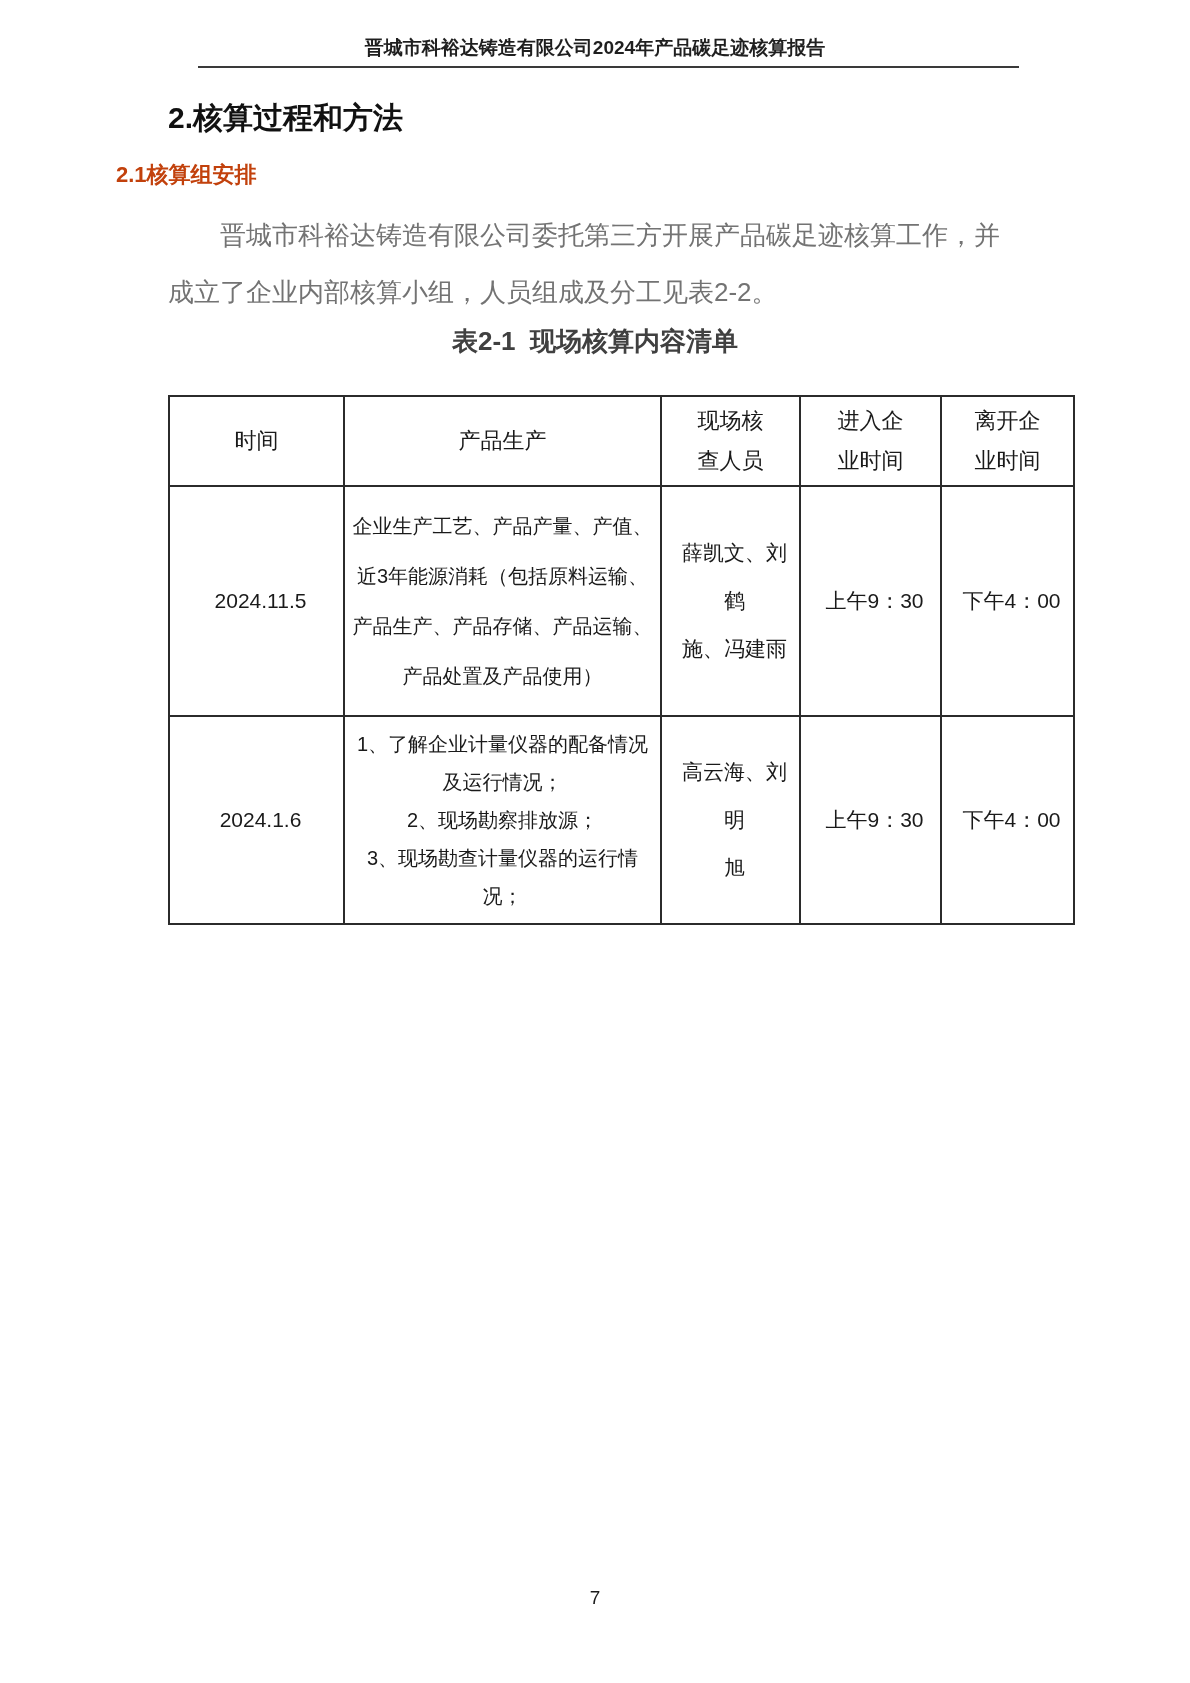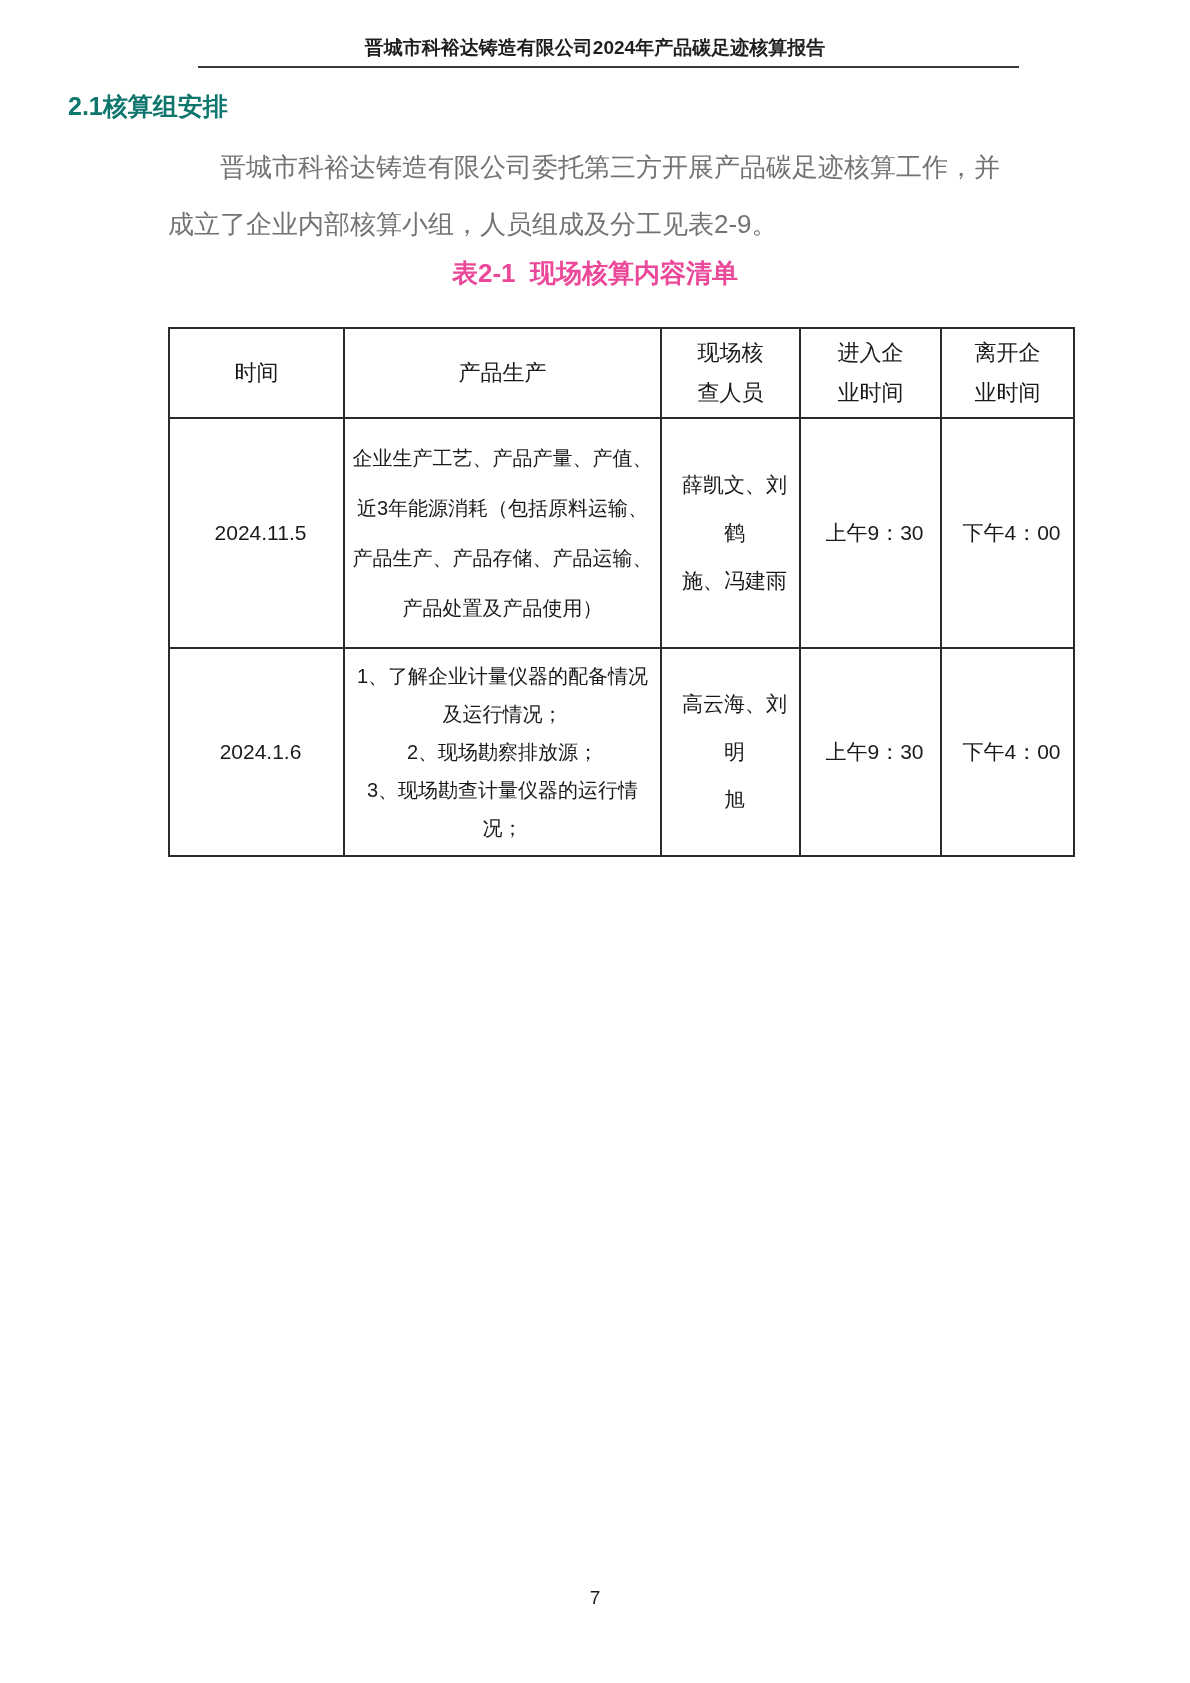--- a/index.html
+++ b/index.html
@@ -28,43 +28,43 @@
     background: #3a3a3a;
   }
   .section-heading {
     margin: 32px 0 0 168px;
     font-size: 30px;
     font-weight: bold;
     line-height: 36px;
     color: #111111;
   }
   .subsection-heading {
-    margin: 22px 0 0 68px;
-    font-size: 25px;
+    margin: 22px 0 0 116px;
+    font-size: 22px;
     font-weight: bold;
     line-height: 33px;
-    color: #0f766e;
+    color: #c2410c;
   }
   .body-paragraph {
     margin: 16px 0 0 168px;
     width: 850px;
     font-size: 26px;
     line-height: 57px;
     text-align: left;
     text-indent: 52px;
     color: #737373;
   }
   .table-title {
     margin-top: 4px;
     text-align: center;
     font-size: 26px;
     font-weight: bold;
     line-height: 32px;
     white-space: pre;
-    color: #ec4899;
+    color: #404040;
   }
   table.doc-table {
     margin: 38px 0 0 168px;
     width: 905px;
     border-collapse: collapse;
     table-layout: fixed;
   }
   .doc-table th, .doc-table td {
     border: 2px solid #2b2b2b;
     text-align: center;
@@ -94,23 +94,24 @@
   }
 </style>
 </head>
 <body>
 
 <div class="page">
 
   <div class="page-header">晋城市科裕达铸造有限公司2024年产品碳足迹核算报告</div>
   <div class="header-rule"></div>
 
+  <div class="section-heading">2.核算过程和方法</div>
   <div class="subsection-heading">2.1核算组安排</div>
 
-  <div class="body-paragraph"><span>晋城市科裕达铸造有限公司委托第三方开展产品碳足迹核算工作，并</span><br><span>成立了企业内部核算小组，人员组成及分工见表2-9。</span></div>
+  <div class="body-paragraph"><span>晋城市科裕达铸造有限公司委托第三方开展产品碳足迹核算工作，并</span><br><span>成立了企业内部核算小组，人员组成及分工见表2-2。</span></div>
 
   <div class="table-title">表2-1  现场核算内容清单</div>
 
   <table class="doc-table">
     <colgroup>
       <col style="width:175px">
       <col style="width:317px">
       <col style="width:139px">
       <col style="width:141px">
       <col style="width:133px">

